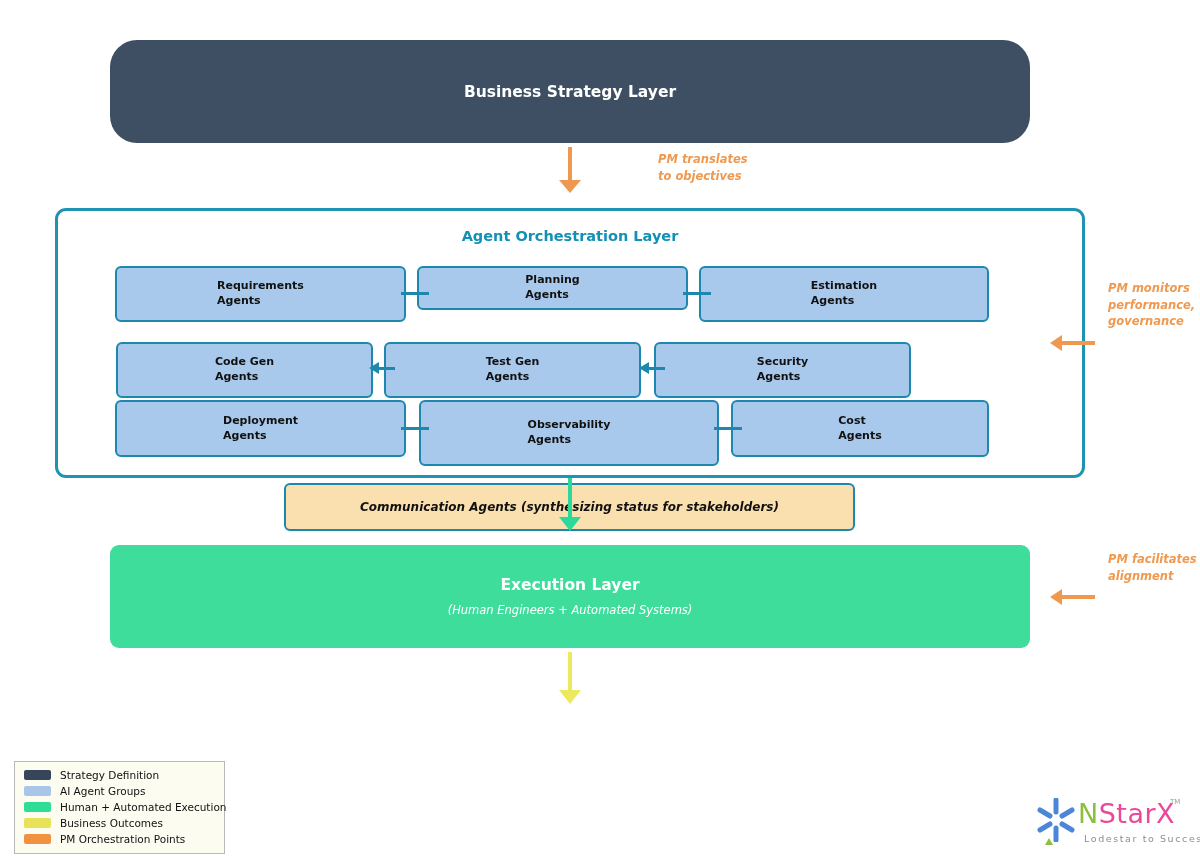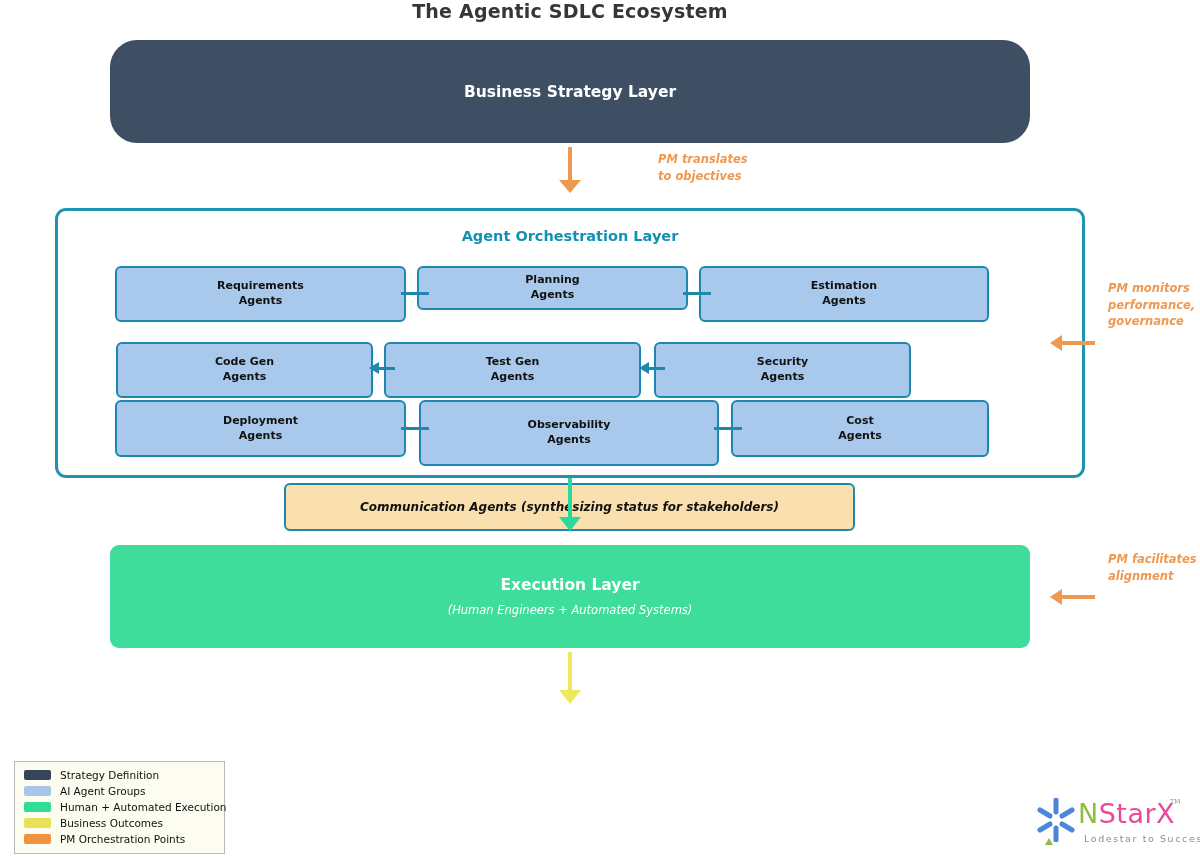--- a/index.html
+++ b/index.html
@@ -32,21 +32,21 @@
   .orch {
     left:55px; top:208px; width:1030px; height:270px;
     border:3px solid #1E93B2; border-radius:11px; background:#ffffff;
   }
   .orch-title {
     top:17px; width:100%; text-align:center;
     font-size:14.5px; font-weight:bold; color:#1391B4;
   }
   .agent-box {
     background:#A9C9EC; border:2px solid #1E87AE; border-radius:6px;
-    display:flex; align-items:center; justify-content:center; text-align:center;
+    display:flex; align-items:center; justify-content:center; text-align:left;
     font-size:11px; font-weight:bold; color:#111; line-height:1.35;
     white-space:pre-line;
   }
   .b0{left:57px;  top:55px;  width:291px; height:56px;}
   .b1{left:359px; top:55px;  width:271px; height:44px;}
   .b2{left:641px; top:55px;  width:290px; height:56px;}
   .b3{left:58px;  top:131px; width:257px; height:56px;}
   .b4{left:326px; top:131px; width:257px; height:56px;}
   .b5{left:596px; top:131px; width:257px; height:56px;}
   .b6{left:57px;  top:189px; width:291px; height:57px;}
@@ -142,21 +142,20 @@
     position:absolute; left:13px; top:46px; width:0; height:0;
     border-left:4px solid transparent; border-right:4px solid transparent;
     border-bottom:7px solid #8CBE3F;
   }
 </style>
 </head>
 <body>
 
 <div id="canvas">
 
-  <div class="abs diagram-title">The Agentic SDLC Ecosystem</div>
 
   <div class="abs layer layer-strategy">
     <div class="layer-title">Business Strategy Layer</div>
   </div>
 
   <div class="abs v-arrow arrow-orange">
     <div class="stem"></div>
     <div class="head"></div>
   </div>
   <div class="abs pm-note note-translates">PM translates

